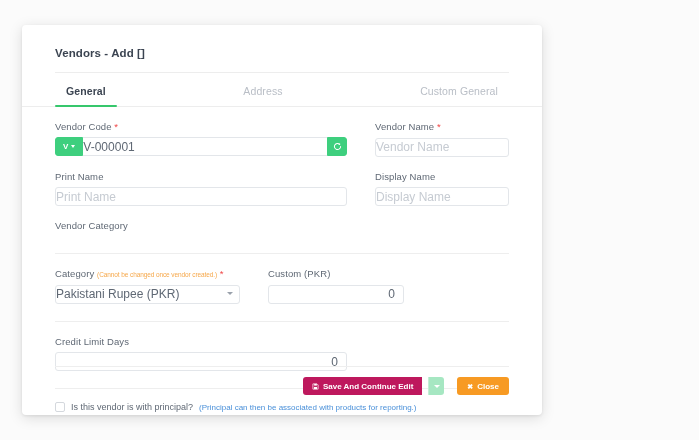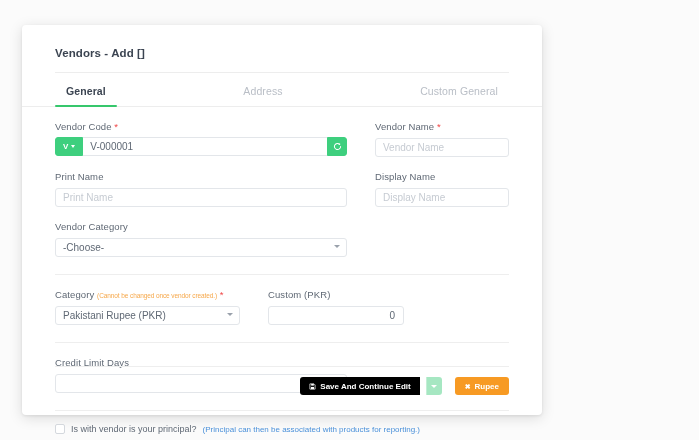--- a/index.html
+++ b/index.html
@@ -93,23 +93,23 @@
     color: #4a90d9;
     font-size: 8px;
   }
 
   .ctrl {
     width: 100%;
     height: 19px;
     border: 1px solid #e3e6ea;
     border-radius: 3px;
     background: #fff;
-    font-size: 10px;
+    font-size: 12px;
     color: #5f6874;
-    padding: 0 7px;
+    padding: 0 0;
     font-family: "Liberation Sans", sans-serif;
     outline: none;
   }
   .ctrl::placeholder { color: #c6cbd2; }
   .ctrl.num { text-align: right; padding-right: 8px; color: #5f6874; }
 
   .select-wrap { position: relative; width: 100%; }
   .select-wrap .ctrl { padding-right: 18px; appearance: none; }
   .caret {
     position: absolute;
@@ -192,21 +192,21 @@
     justify-content: flex-end;
     align-items: center;
     gap: 6px;
   }
   .footer-rule {
     position: absolute;
     left: 33px; right: 33px; bottom: 48px;
     border-top: 1px solid #eeeeee;
   }
   .btn-save {
-    background: #000000;
+    background: #be185d;
     color: #ffffff;
     border: none;
     border-radius: 3px 0 0 3px;
     font-size: 8px;
     font-weight: 700;
     height: 18px;
     padding: 0 9px;
     display: flex;
     align-items: center;
     gap: 4px;
@@ -302,24 +302,20 @@
         </div>
         <div class="col">
           <label class="lbl">Display Name</label>
           <input class="ctrl" placeholder="Display Name" style="">
         </div>
       </div>
 
       <div class="row">
         <div class="col-narrow">
           <label class="lbl">Vendor Category</label>
-          <div class="select-wrap">
-            <input class="ctrl" readonly="" value="-Choose-" style="">
-            <span class="caret"></span>
-          </div>
         </div>
         <div class="col"></div>
       </div>
 
       <div class="divider"></div>
 
       <div class="row">
         <div class="col-small" style="width:185px;">
           <label class="lbl">
             <span>Category</span>
@@ -345,39 +341,39 @@
           <label class="lbl">Credit Limit Days</label>
           <input class="ctrl num" value="0" style="">
         </div>
         <div class="col"></div>
       </div>
 
       <div class="divider"></div>
 
       <div class="check-row">
         <div class="cbx"></div>
-        <span class="check-text">Is with vendor is your principal?</span>
+        <span class="check-text">Is this vendor is with principal?</span>
         <span class="hint-blue">(Principal can then be associated with products for reporting.)</span>
       </div>
 
     </div>
 
     <div class="footer-rule"></div>
     <div class="footer">
       <button class="btn-save">
         <svg width="7" height="7" viewBox="0 0 16 16">
           <path d="M2 2h9.5L14 4.5V14H2V2z" fill="none" stroke="#ffffff" stroke-width="1.6"></path>
           <rect x="5" y="2" width="6" height="4" fill="#ffffff"></rect>
           <rect x="4.5" y="9" width="7" height="5" fill="#ffffff"></rect>
         </svg>
         <span>Save And Continue Edit</span>
       </button>
       <button class="btn-save-caret">
         <span class="dn"></span>
       </button>
       <button class="btn-close">
         <span class="x-glyph">✖</span>
-        <span>Rupee</span>
+        <span>Close</span>
       </button>
     </div>
 
   </div>
 </div>
 
 </body></html>

